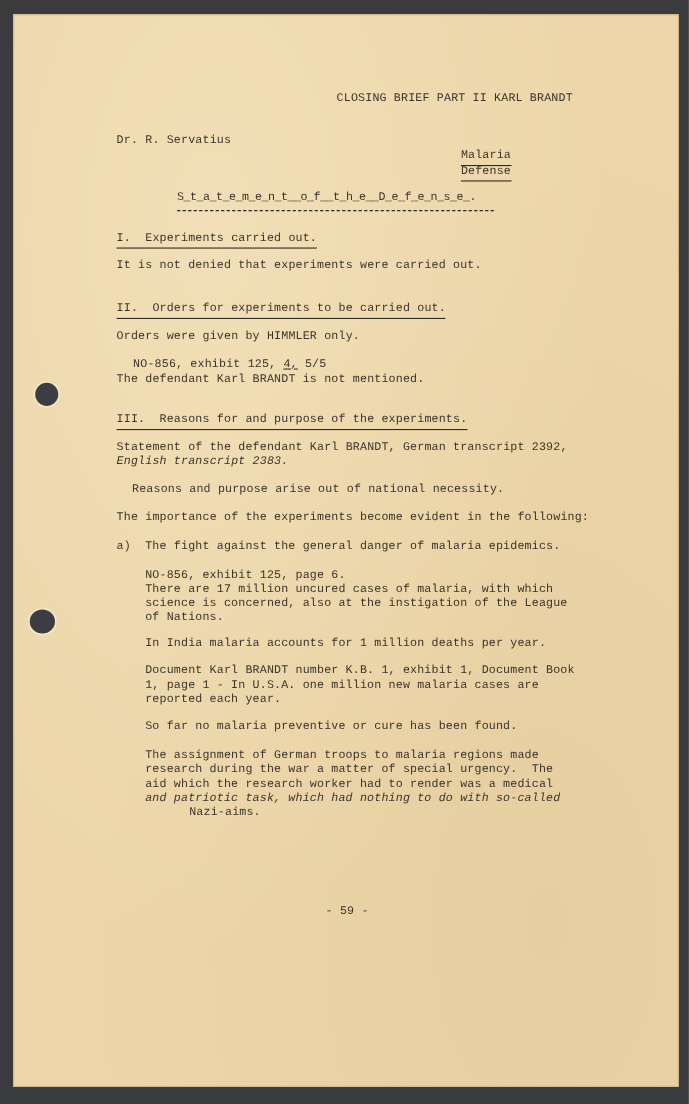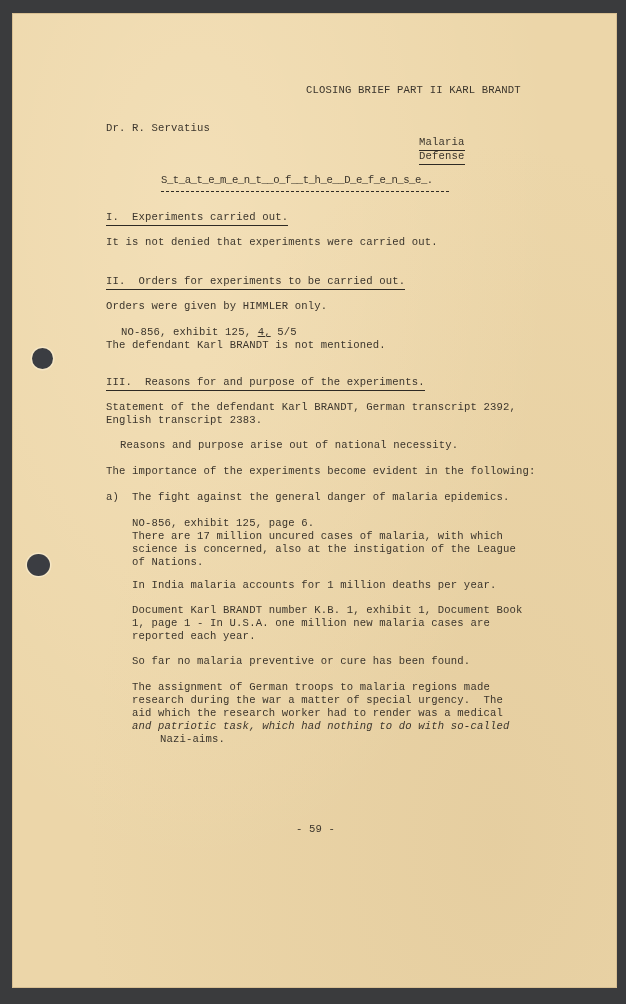--- a/index.html
+++ b/index.html
@@ -81,21 +81,21 @@
 
 <div class="t ul" style="left:106px; top:275px;">II.  Orders for experiments to be carried out.</div>
 <div class="t" style="left:106px; top:300px;text-align:right;">Orders were given by HIMMLER only.</div>
 
 <div class="t" style="left:106px; top:326px;margin-left:15px;"><span>NO-856, exhibit 125, </span><span class="u4">4,</span><span> 5/5</span></div>
 <div class="t" style="left:106px; top:339px;">The defendant Karl BRANDT is not mentioned.</div>
 
 <div class="t ul" style="left:106px; top:376px;">III.  Reasons for and purpose of the experiments.</div>
 
 <div class="t" style="left:106px; top:401px;">Statement of the defendant Karl BRANDT, German transcript 2392,</div>
-<div class="t" style="left:106px; top:414px;">English transcript 2383.</div>
+<div class="t" style="left:106px; top:414px;font-style:italic;">English transcript 2383.</div>
 <div class="t" style="left:120px; top:439px;">Reasons and purpose arise out of national necessity.</div>
 <div class="t" style="left:106px; top:465px;">The importance of the experiments become evident in the following:</div>
 
 <div class="t" style="left:106px; top:491px;">a)</div>
 <div class="t" style="left:132px; top:491px;">The fight against the general danger of malaria epidemics.</div>
 <div class="t" style="left:132px; top:504px;margin-top:13px;">NO-856, exhibit 125, page 6.</div>
 
 <div class="t" style="left:132px; top:530px;">There are 17 million uncured cases of malaria, with which</div>
 <div class="t" style="left:132px; top:543px;">science is concerned, also at the instigation of the League</div>
 <div class="t" style="left:132px; top:556px;">of Nations.</div>
@@ -105,15 +105,15 @@
 <div class="t" style="left:132px; top:604px;">Document Karl BRANDT number K.B. 1, exhibit 1, Document Book</div>
 <div class="t" style="left:132px; top:617px;">1, page 1 - In U.S.A. one million new malaria cases are</div>
 <div class="t" style="left:132px; top:630px;">reported each year.</div>
 
 <div class="t" style="left:132px; top:655px;">So far no malaria preventive or cure has been found.</div>
 
 <div class="t" style="left:132px; top:681px;">The assignment of German troops to malaria regions made</div>
 <div class="t" style="left:132px; top:694px;">research during the war a matter of special urgency.  The</div>
 <div class="t" style="left:132px; top:707px;text-align:right;">aid which the research worker had to render was a medical</div>
 <div class="t" style="left:132px; top:720px;font-style:italic;">and patriotic task, which had nothing to do with so-called</div>
-<div class="t" style="left:120px; top:733px;padding-left:40px;">Nazi-aims.</div>
+<div class="t" style="left:132px; top:733px;padding-left:40px;">Nazi-aims.</div>
 
 <div class="t" style="left:296px; top:823px;">- 59 -</div>
 
 </body></html>

